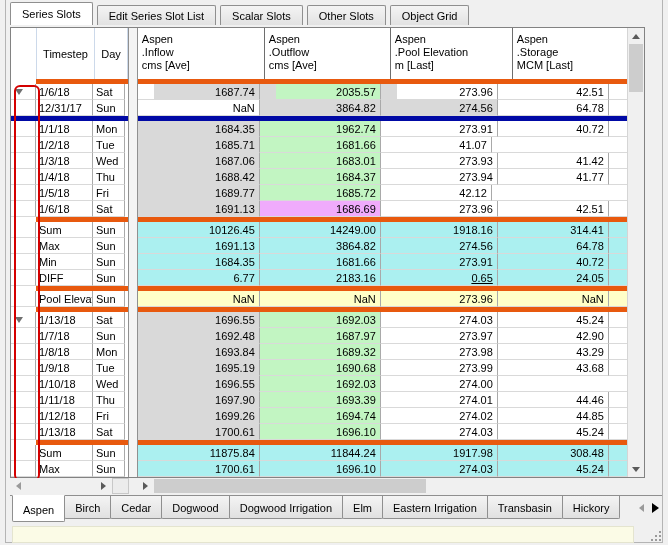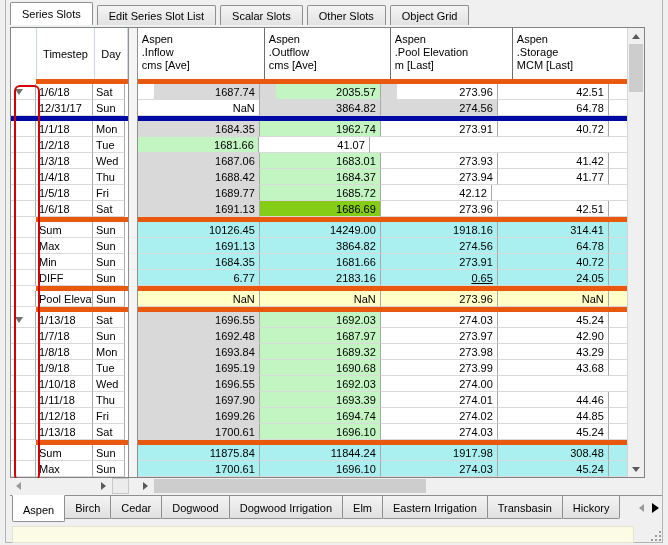--- a/index.html
+++ b/index.html
@@ -300,20 +300,21 @@
             <div class="sepfill" style="flex: 1 1 0%; background: rgb(0, 9, 165);"></div>
           </div>
           <div class="row">
             <div class="cell num c0" style="background: rgb(217, 217, 217);">1684.35</div>
             <div class="cell num c1" style="background: rgb(194, 245, 194);">1962.74</div>
             <div class="cell num c2" style="background: rgb(255, 255, 255);">273.91</div>
             <div class="cell num c3" style="background: rgb(255, 255, 255);">40.72</div>
             <div class="cell c4" style="background: rgb(255, 255, 255); border-right: none;"></div>
           </div>
           <div class="row">
+            <div class="cell num c0" style="background: rgb(217, 217, 217);">1685.71</div>
             <div class="cell num c1" style="background: rgb(194, 245, 194);">1681.66</div>
             <div class="cell num c3" style="background: rgb(255, 255, 255);">41.07</div>
             <div class="cell c4" style="background: rgb(255, 255, 255); border-right: none;"></div>
           </div>
           <div class="row">
             <div class="cell num c0" style="background: rgb(217, 217, 217);">1687.06</div>
             <div class="cell num c1" style="background: rgb(194, 245, 194);">1683.01</div>
             <div class="cell num c2" style="background: rgb(255, 255, 255);">273.93</div>
             <div class="cell num c3" style="background: rgb(255, 255, 255);">41.42</div>
             <div class="cell c4" style="background: rgb(255, 255, 255); border-right: none;"></div>
@@ -326,21 +327,21 @@
             <div class="cell c4" style="background: rgb(255, 255, 255); border-right: none;"></div>
           </div>
           <div class="row">
             <div class="cell num c0" style="background: rgb(217, 217, 217);">1689.77</div>
             <div class="cell num c1" style="background: rgb(194, 245, 194);">1685.72</div>
             <div class="cell num c3" style="background: rgb(255, 255, 255);">42.12</div>
             <div class="cell c4" style="background: rgb(255, 255, 255); border-right: none;"></div>
           </div>
           <div class="row">
             <div class="cell num c0" style="background: rgb(217, 217, 217);">1691.13</div>
-            <div class="cell num c1" style="background: #84cc16;">1686.69</div>
+            <div class="cell num c1" style="background: #f0abfc;">1686.69</div>
             <div class="cell num c2" style="background: rgb(255, 255, 255);">273.96</div>
             <div class="cell num c3" style="background: rgb(255, 255, 255);">42.51</div>
             <div class="cell c4" style="background: rgb(255, 255, 255); border-right: none;"></div>
           </div>
           <div class="row sep-row">
             <div class="sepfill" style="flex: 1 1 0%; background: rgb(232, 89, 14);"></div>
           </div>
           <div class="row">
             <div class="cell num c0" style="background: rgb(171, 240, 240);">10126.45</div>
             <div class="cell num c1" style="background: rgb(171, 240, 240);">14249.00</div>

